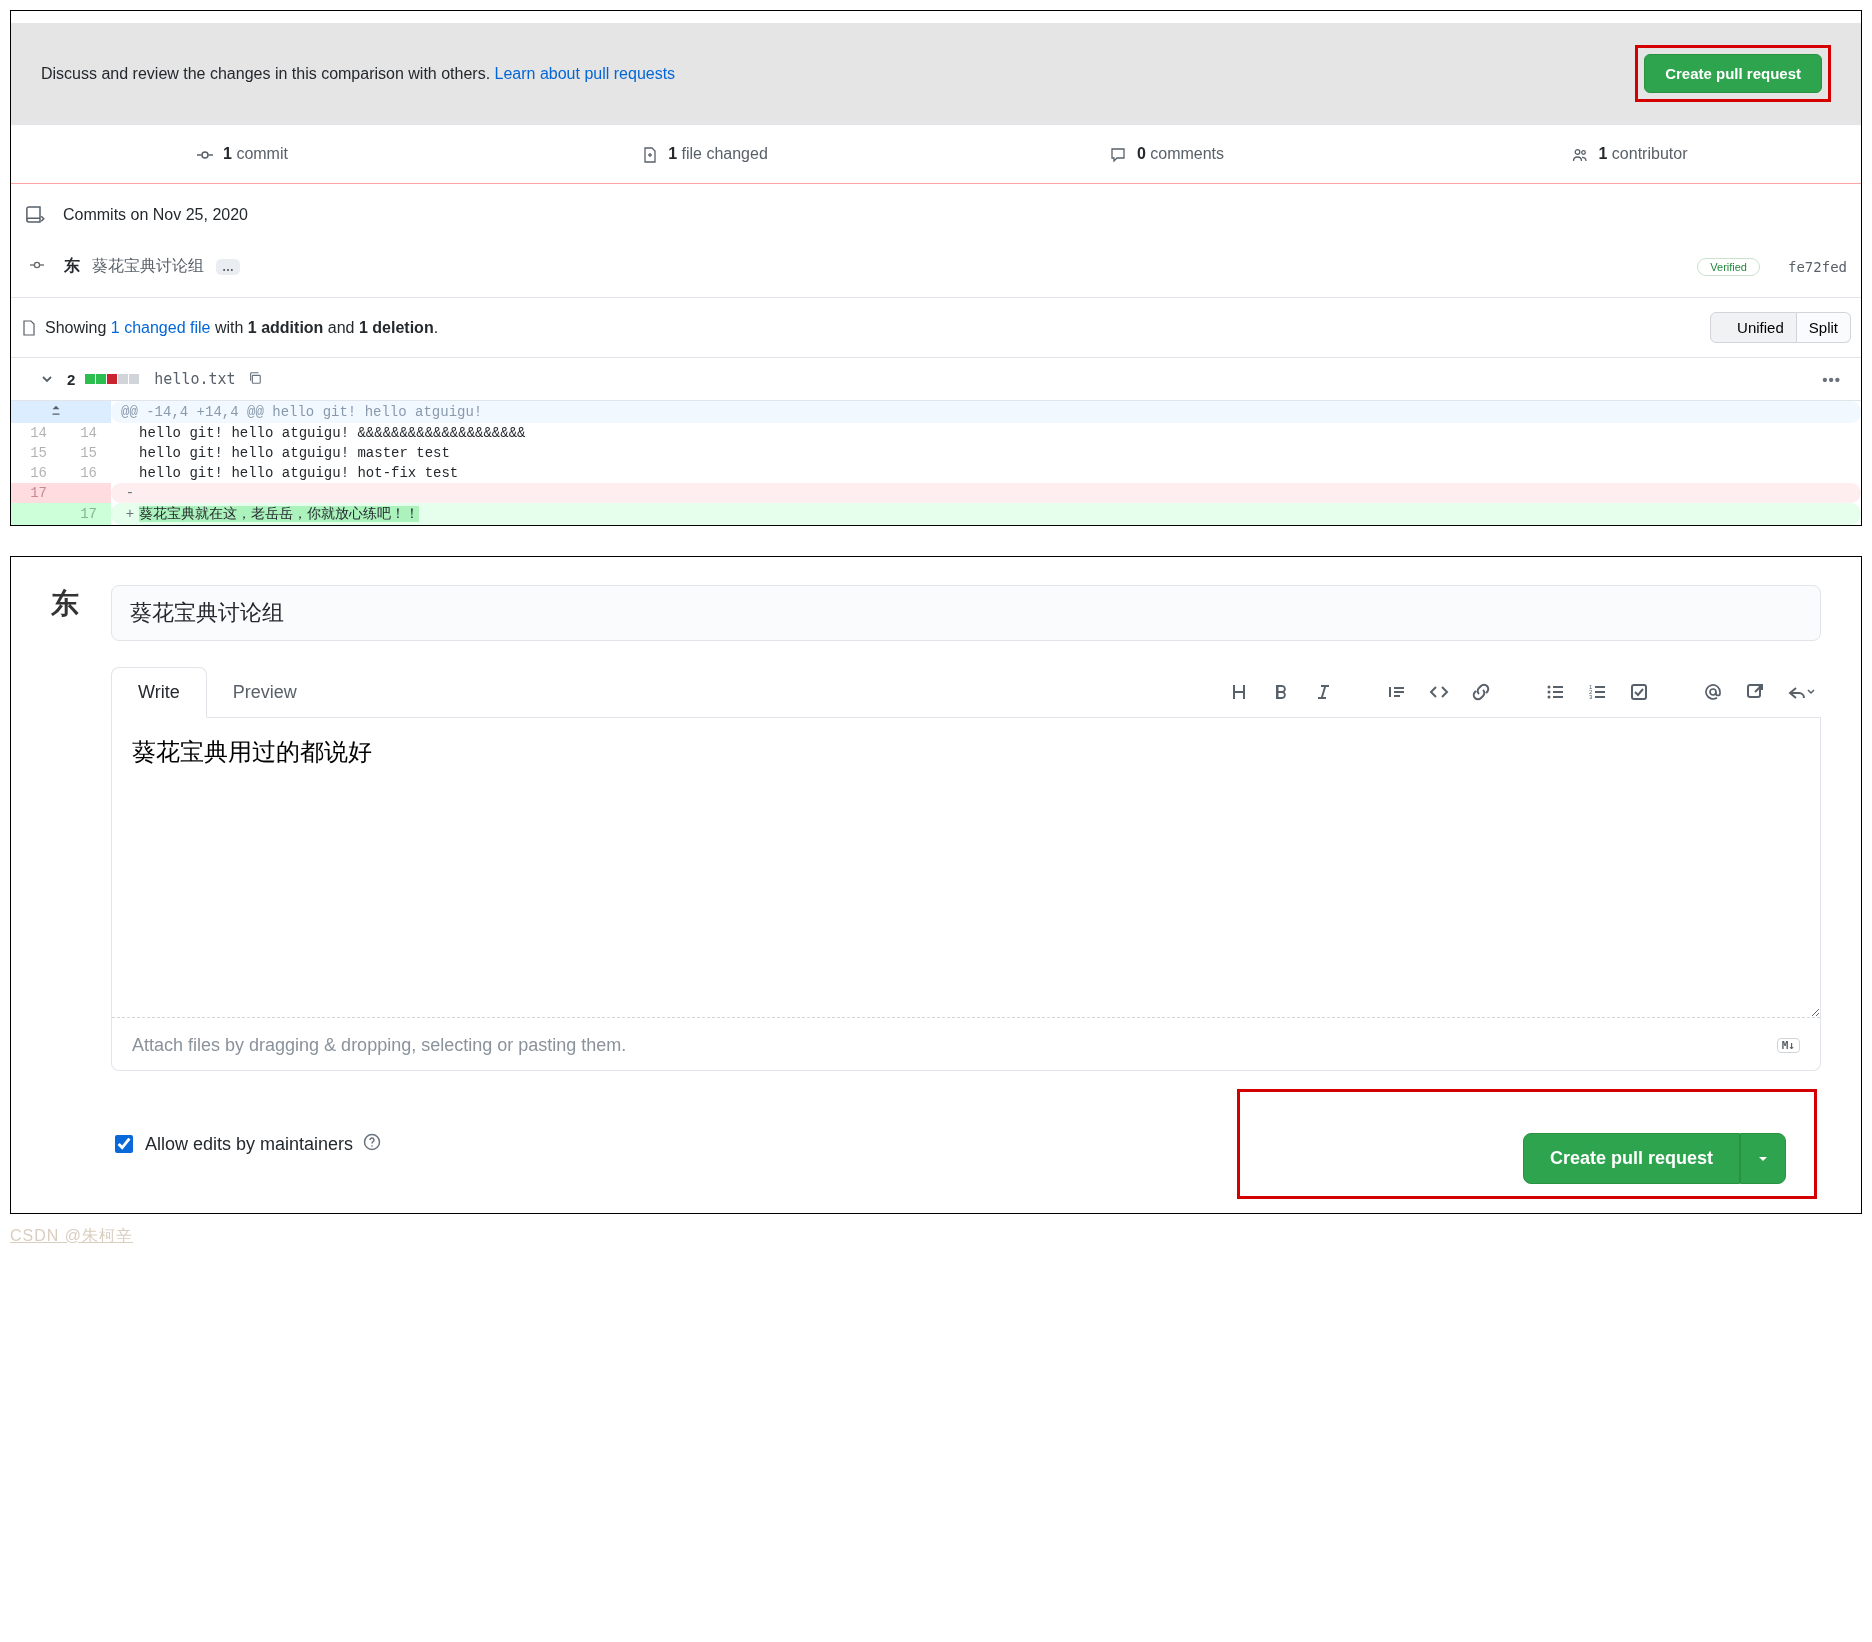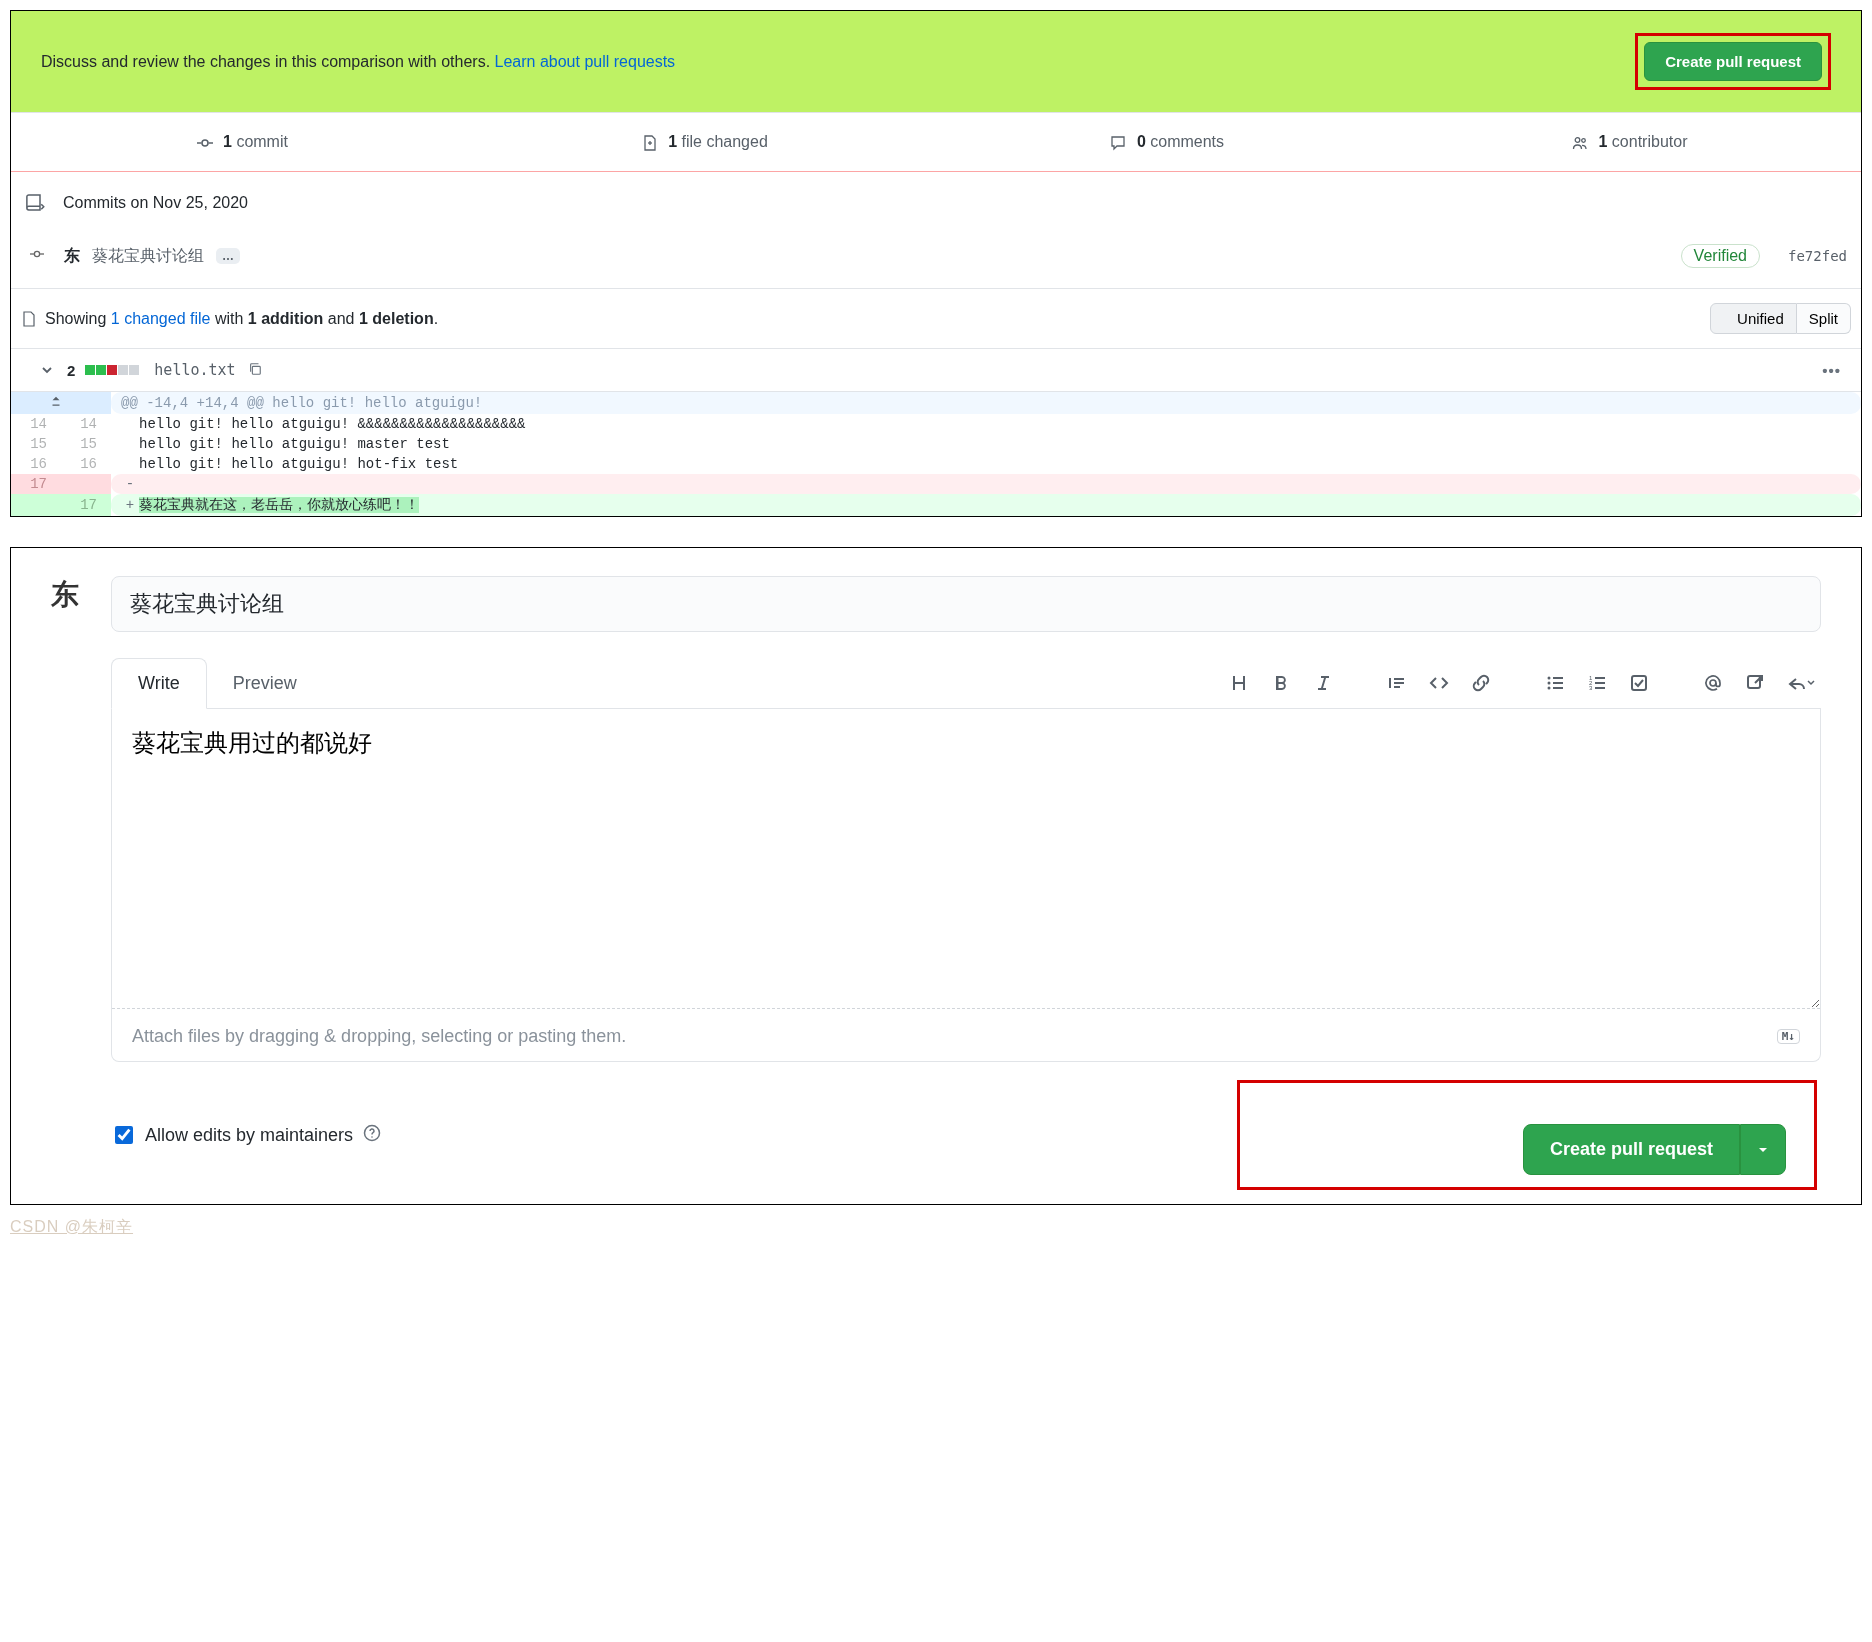--- a/index.html
+++ b/index.html
@@ -1,41 +1,41 @@
 <!DOCTYPE html>
 <html><head>
 <meta charset="utf-8">
 <style>
   * { box-sizing: border-box; margin: 0; padding: 0; }
   body { font-family: -apple-system, BlinkMacSystemFont, "Segoe UI", Helvetica, Arial, sans-serif; font-size: 14px; color: #24292e; background: #fff; padding: 10px; }
   .panel { border: 1px solid #000; margin-bottom: 30px; background: #fff; }
 
   
-  .banner { background: #bef264; border-bottom: 1px solid #e1e4e8; padding: 22px 30px; display: flex; align-items: center; }
+  .banner { background: #e5e5e5; border-bottom: 1px solid #e1e4e8; padding: 22px 30px; display: flex; align-items: center; margin-top: 12px; }
   .banner-text { color: #24292e; font-size: 16px; flex: 1; }
   .banner a { color: #0366d6; text-decoration: none; }
   .btn-pr-wrap { border: 3px solid #d40000; padding: 6px; display: inline-block; }
   .btn-pr { background: #2ea44f; color: #fff; border: 1px solid #29923f; border-radius: 6px; padding: 10px 20px; font-weight: 600; font-size: 15px; cursor: pointer; }
 
   
   .counts { display: flex; border-bottom: 1px solid #fca5a5; }
   .count-col { flex: 1; text-align: center; padding: 20px 0; color: #586069; font-size: 16px; }
   .count-col svg { vertical-align: middle; margin-right: 6px; }
   .count-col b { color: #24292e; font-weight: 600; }
 
   
   .commits-label { padding: 20px 10px 20px 14px; color: #24292e; font-size: 16px; display: flex; align-items: center; }
   .commits-label svg { margin-right: 18px; }
   .commit-row { display: flex; align-items: center; padding: 10px 14px 20px 14px; font-size: 16px; }
   .commit-row .glyph { margin-left: 5px; margin-right: 20px; color: #666; }
   .commit-row .avatar-char { font-weight: 600; margin-right: 12px; color: #24292e; }
   .commit-row .msg { color: #586069; }
   .commit-row .dots-badge { background: #eaeef2; border-radius: 5px; padding: 0 6px; margin-left: 12px; color: #586069; font-weight: 700; font-size: 12px; line-height: 16px; display:inline-block; cursor:pointer;}
   .commit-row .spacer { flex: 1; }
-  .verified { color: #22863a; border: 1px solid #cae2cc; border-radius: 999px; padding: 2px 12px; font-size: 16px; margin-right: 28px; }
+  .verified { color: #22863a; border: 1px solid #cae2cc; border-radius: 999px; padding: 2px 12px; font-size: 11px; margin-right: 28px; }
   .hash { font-family: SFMono-Regular, Consolas, monospace; color: #586069; font-size: 14px; }
 
   
   .diff-summary { display: flex; align-items: center; border-top: 1px solid #e1e4e8; border-bottom: 1px solid #e1e4e8; padding: 14px 10px; font-size: 16px; }
   .diff-summary .txt { color: #24292e; }
   .diff-summary .link { color: #0366d6; text-decoration: none; }
   .diff-summary b { font-weight: 600; }
   .diff-summary .spacer { flex: 1; }
   .viewbtn { border: 1px solid #d1d5da; padding: 6px 12px; background: #fafbfc; cursor: pointer; font-size: 15px; }
   .viewbtn.left { border-radius: 6px 0 0 6px; background: #f0f2f4; padding-left: 26px; }

